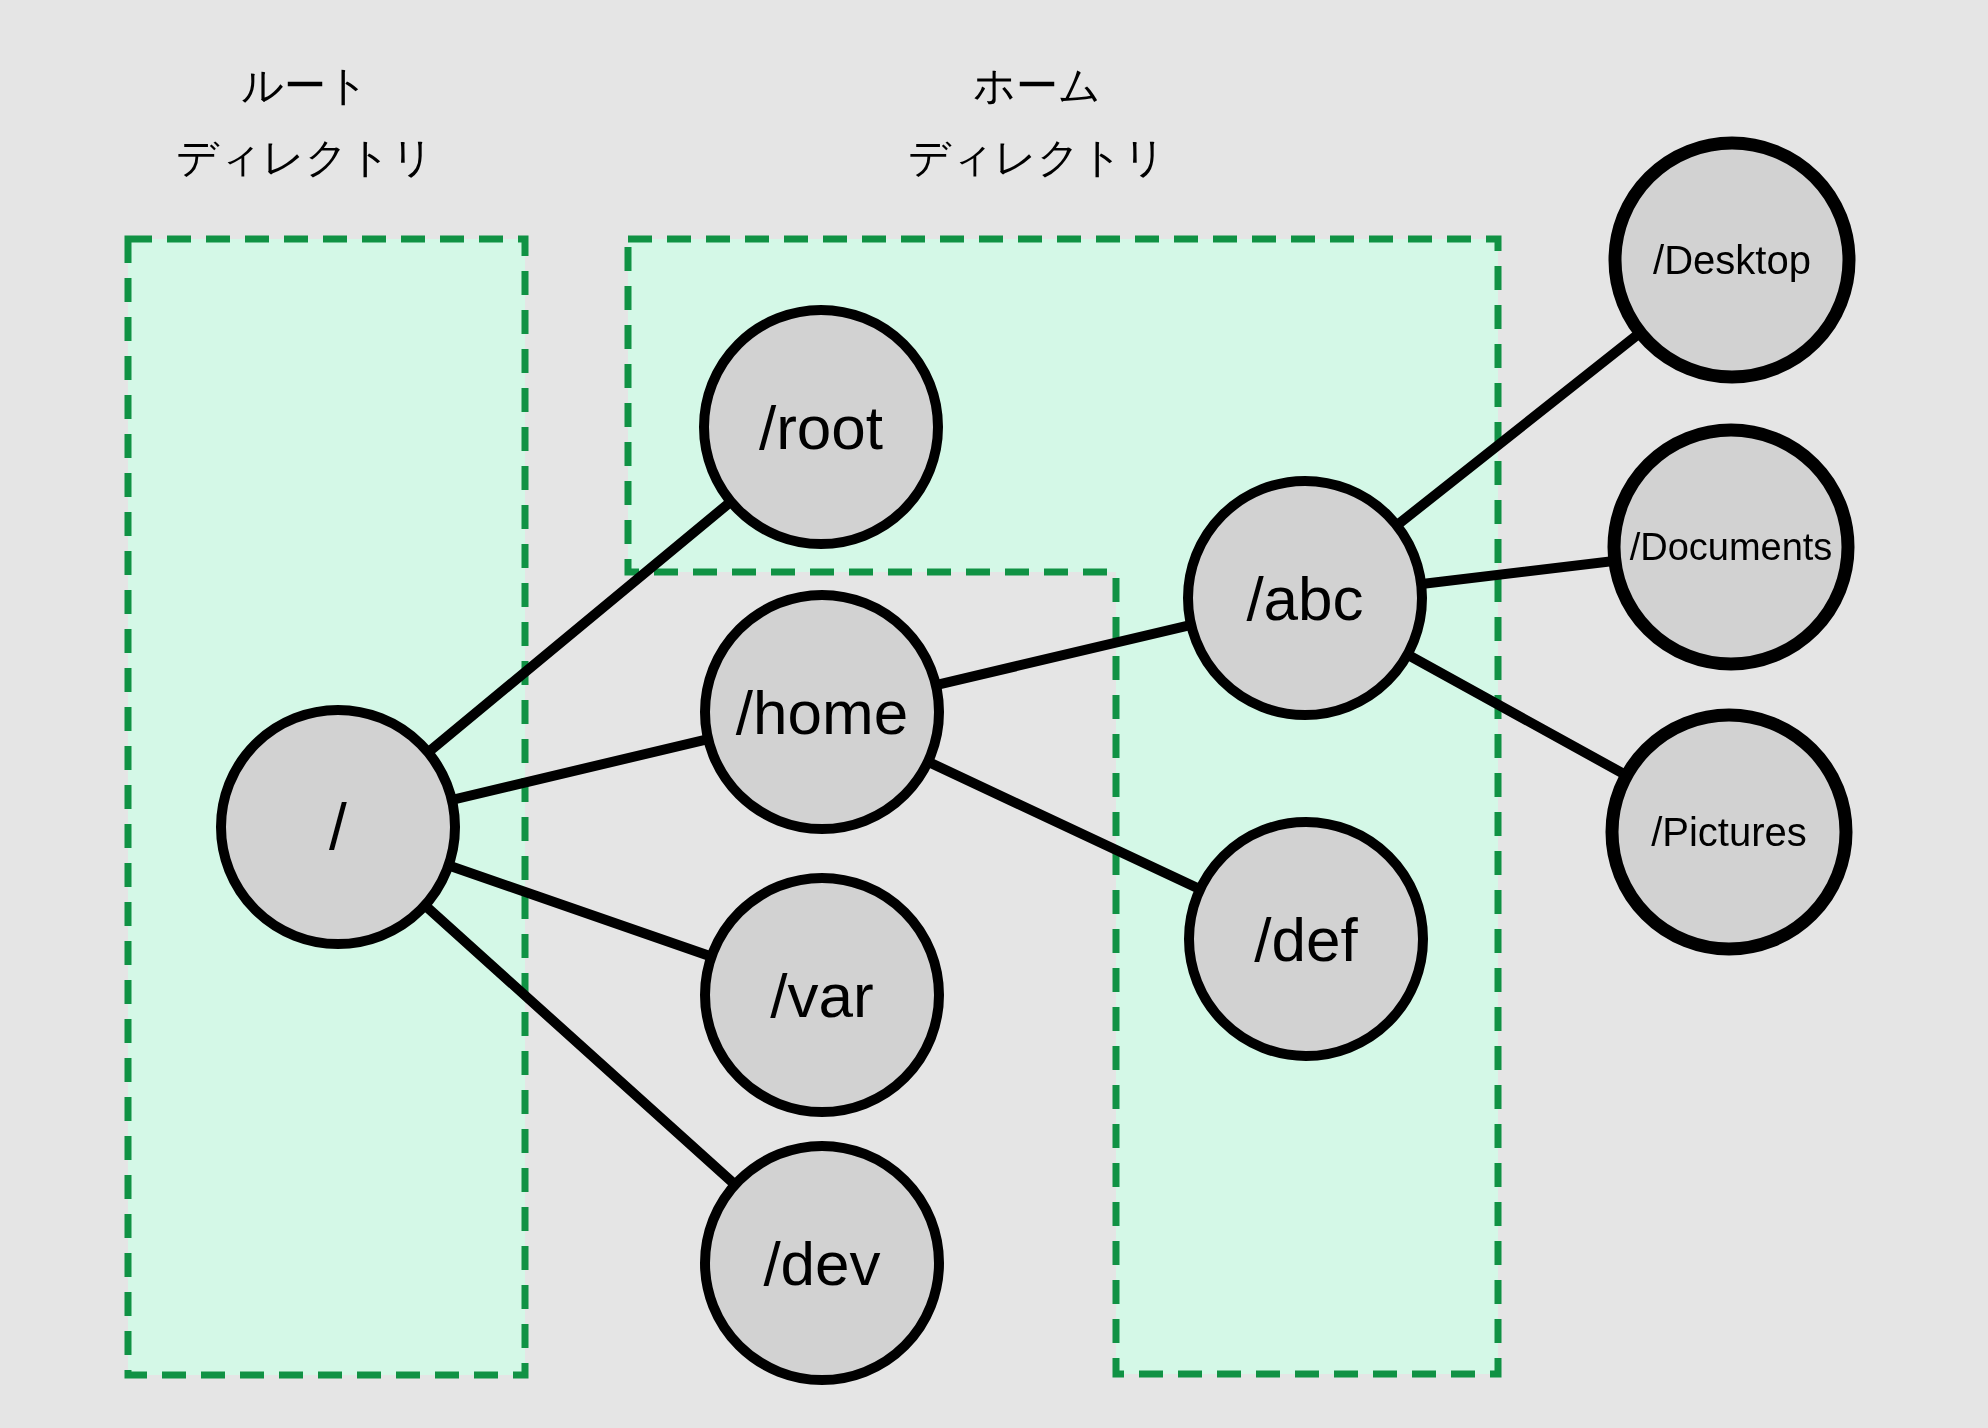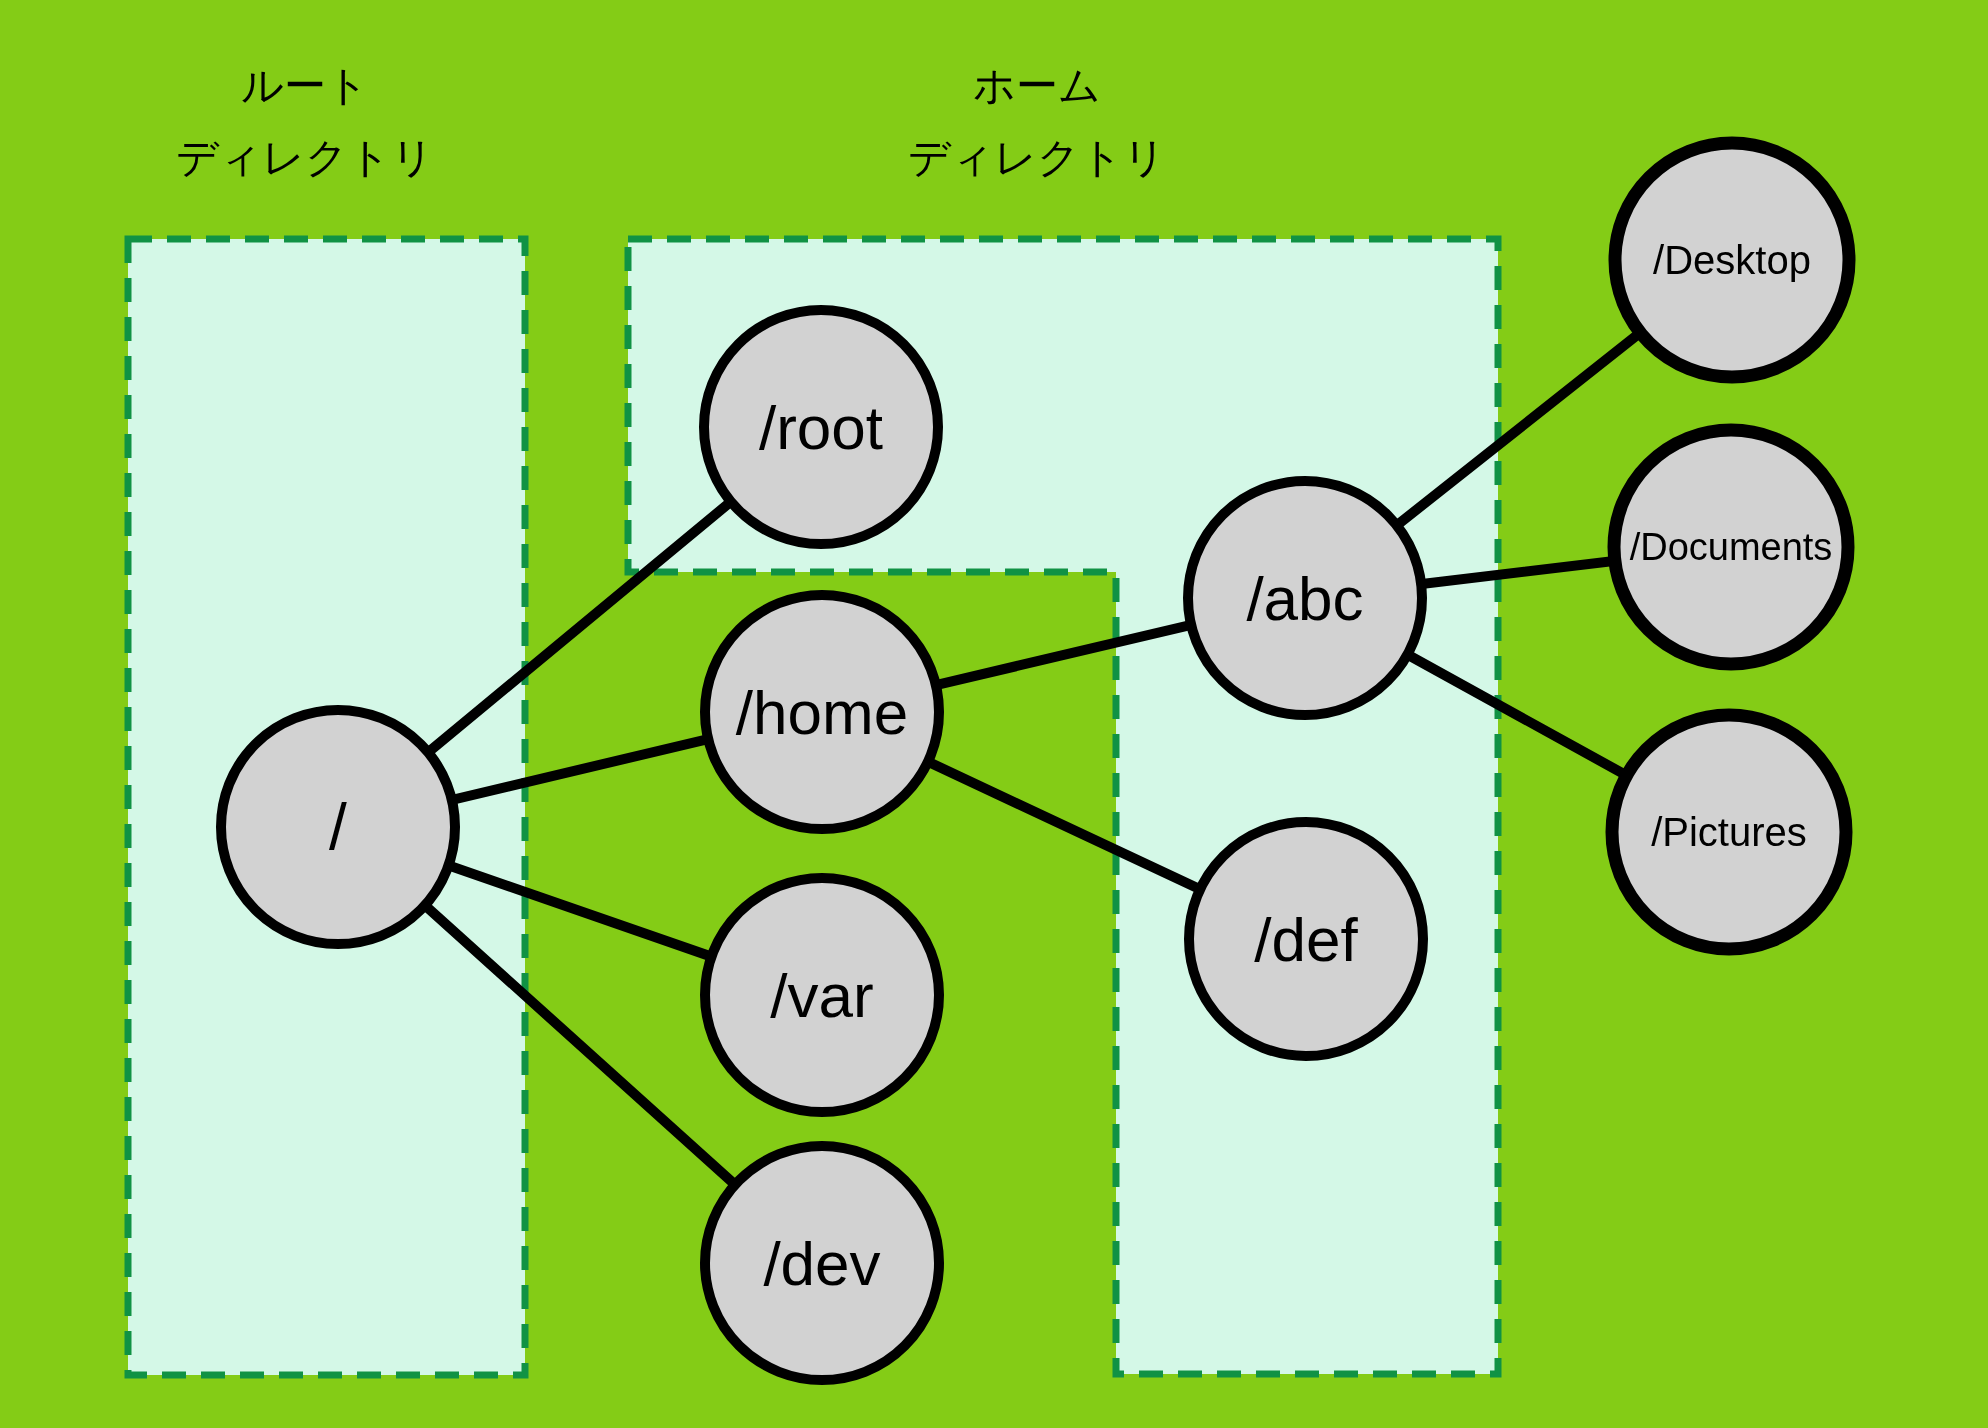--- a/index.html
+++ b/index.html
@@ -8,21 +8,21 @@
     background: #ffffff;
     width: 1988px;
     height: 1428px;
     overflow: hidden;
     font-family: "Liberation Sans", "DejaVu Sans", sans-serif;
   }
   #stage {
     position: relative;
     width: 1988px;
     height: 1428px;
-    background: #84cc16;
+    background: #e5e5e5;
   }
   svg { display: block; }
   .region {
     stroke-width: 7;
     stroke-dasharray: 24 15;
     stroke-linecap: butt;
   }
   .edge {
     stroke-linecap: round;
   }

